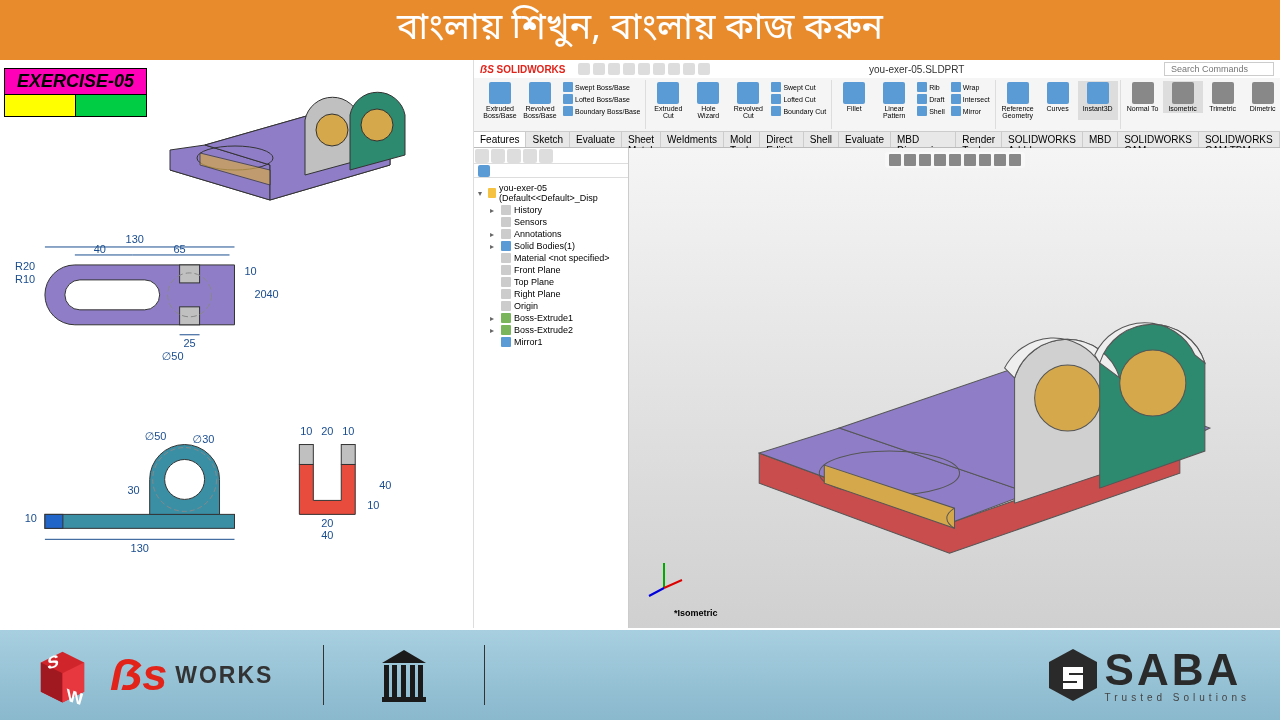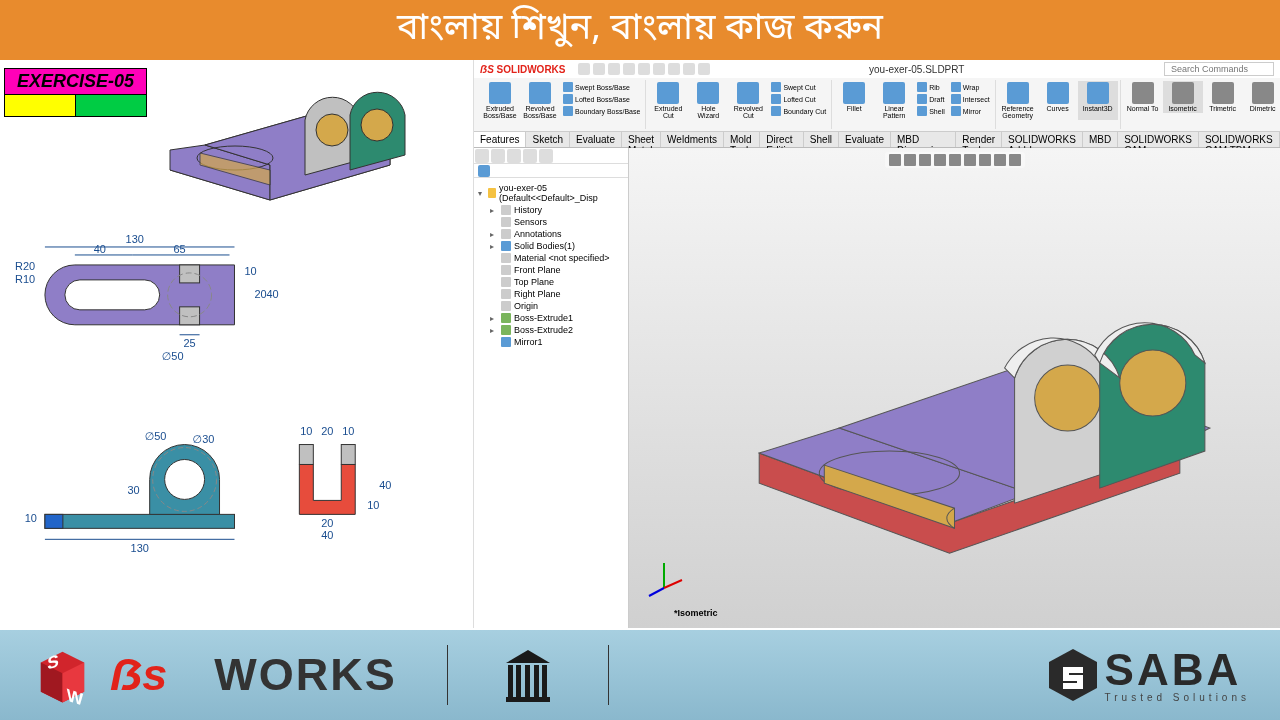--- a/index.html
+++ b/index.html
@@ -62,21 +62,21 @@
   .sw-vp-icon { width: 12px; height: 12px; background: #888; border-radius: 1px; cursor: pointer; }
   
   .sw-triad { position: absolute; bottom: 30px; left: 15px; width: 40px; height: 40px; }
   .sw-vp-label { position: absolute; bottom: 10px; left: 45px; font-size: 9px; font-weight: bold; }
   
   .footer-banner { height: 92px; background: linear-gradient(to bottom, #a7cfe0, #8ab8cd); display: flex; align-items: center; padding: 0 30px; border-top: 2px solid #fff; }
   .footer-sw-cube { width: 65px; height: 65px; margin-right: 15px; }
   .footer-sw-text { display: flex; align-items: center; }
   .footer-ds { color: #e2231a; font-size: 45px; font-style: italic; font-weight: bold; margin-right: 8px; }
   .footer-solid { font-size: 36px; font-weight: 300; color: #333; letter-spacing: 2px; }
-  .footer-works { font-size: 45px; font-weight: bold; color: #333; letter-spacing: 2px; margin-left: 39px; }
+  .footer-works { font-size: 23px; font-weight: bold; color: #333; letter-spacing: 2px; }
   .footer-divider { width: 1px; height: 60px; background: #333; margin: 0 50px; }
   .footer-pillar { width: 60px; height: 60px; }
   .footer-saba { display: flex; align-items: center; gap: 2px; margin-left: auto; }
   .footer-saba-hex { width: 60px; height: 60px; }
   .footer-saba-text { display: flex; flex-direction: column; }
   .footer-saba-name { font-size: 44px; font-weight: bold; color: #2a2a2a; letter-spacing: 3px; line-height: 1; }
   .footer-saba-tag { font-size: 10px; color: #444; letter-spacing: 4px; }
 </style>
 </head>
 <body>

